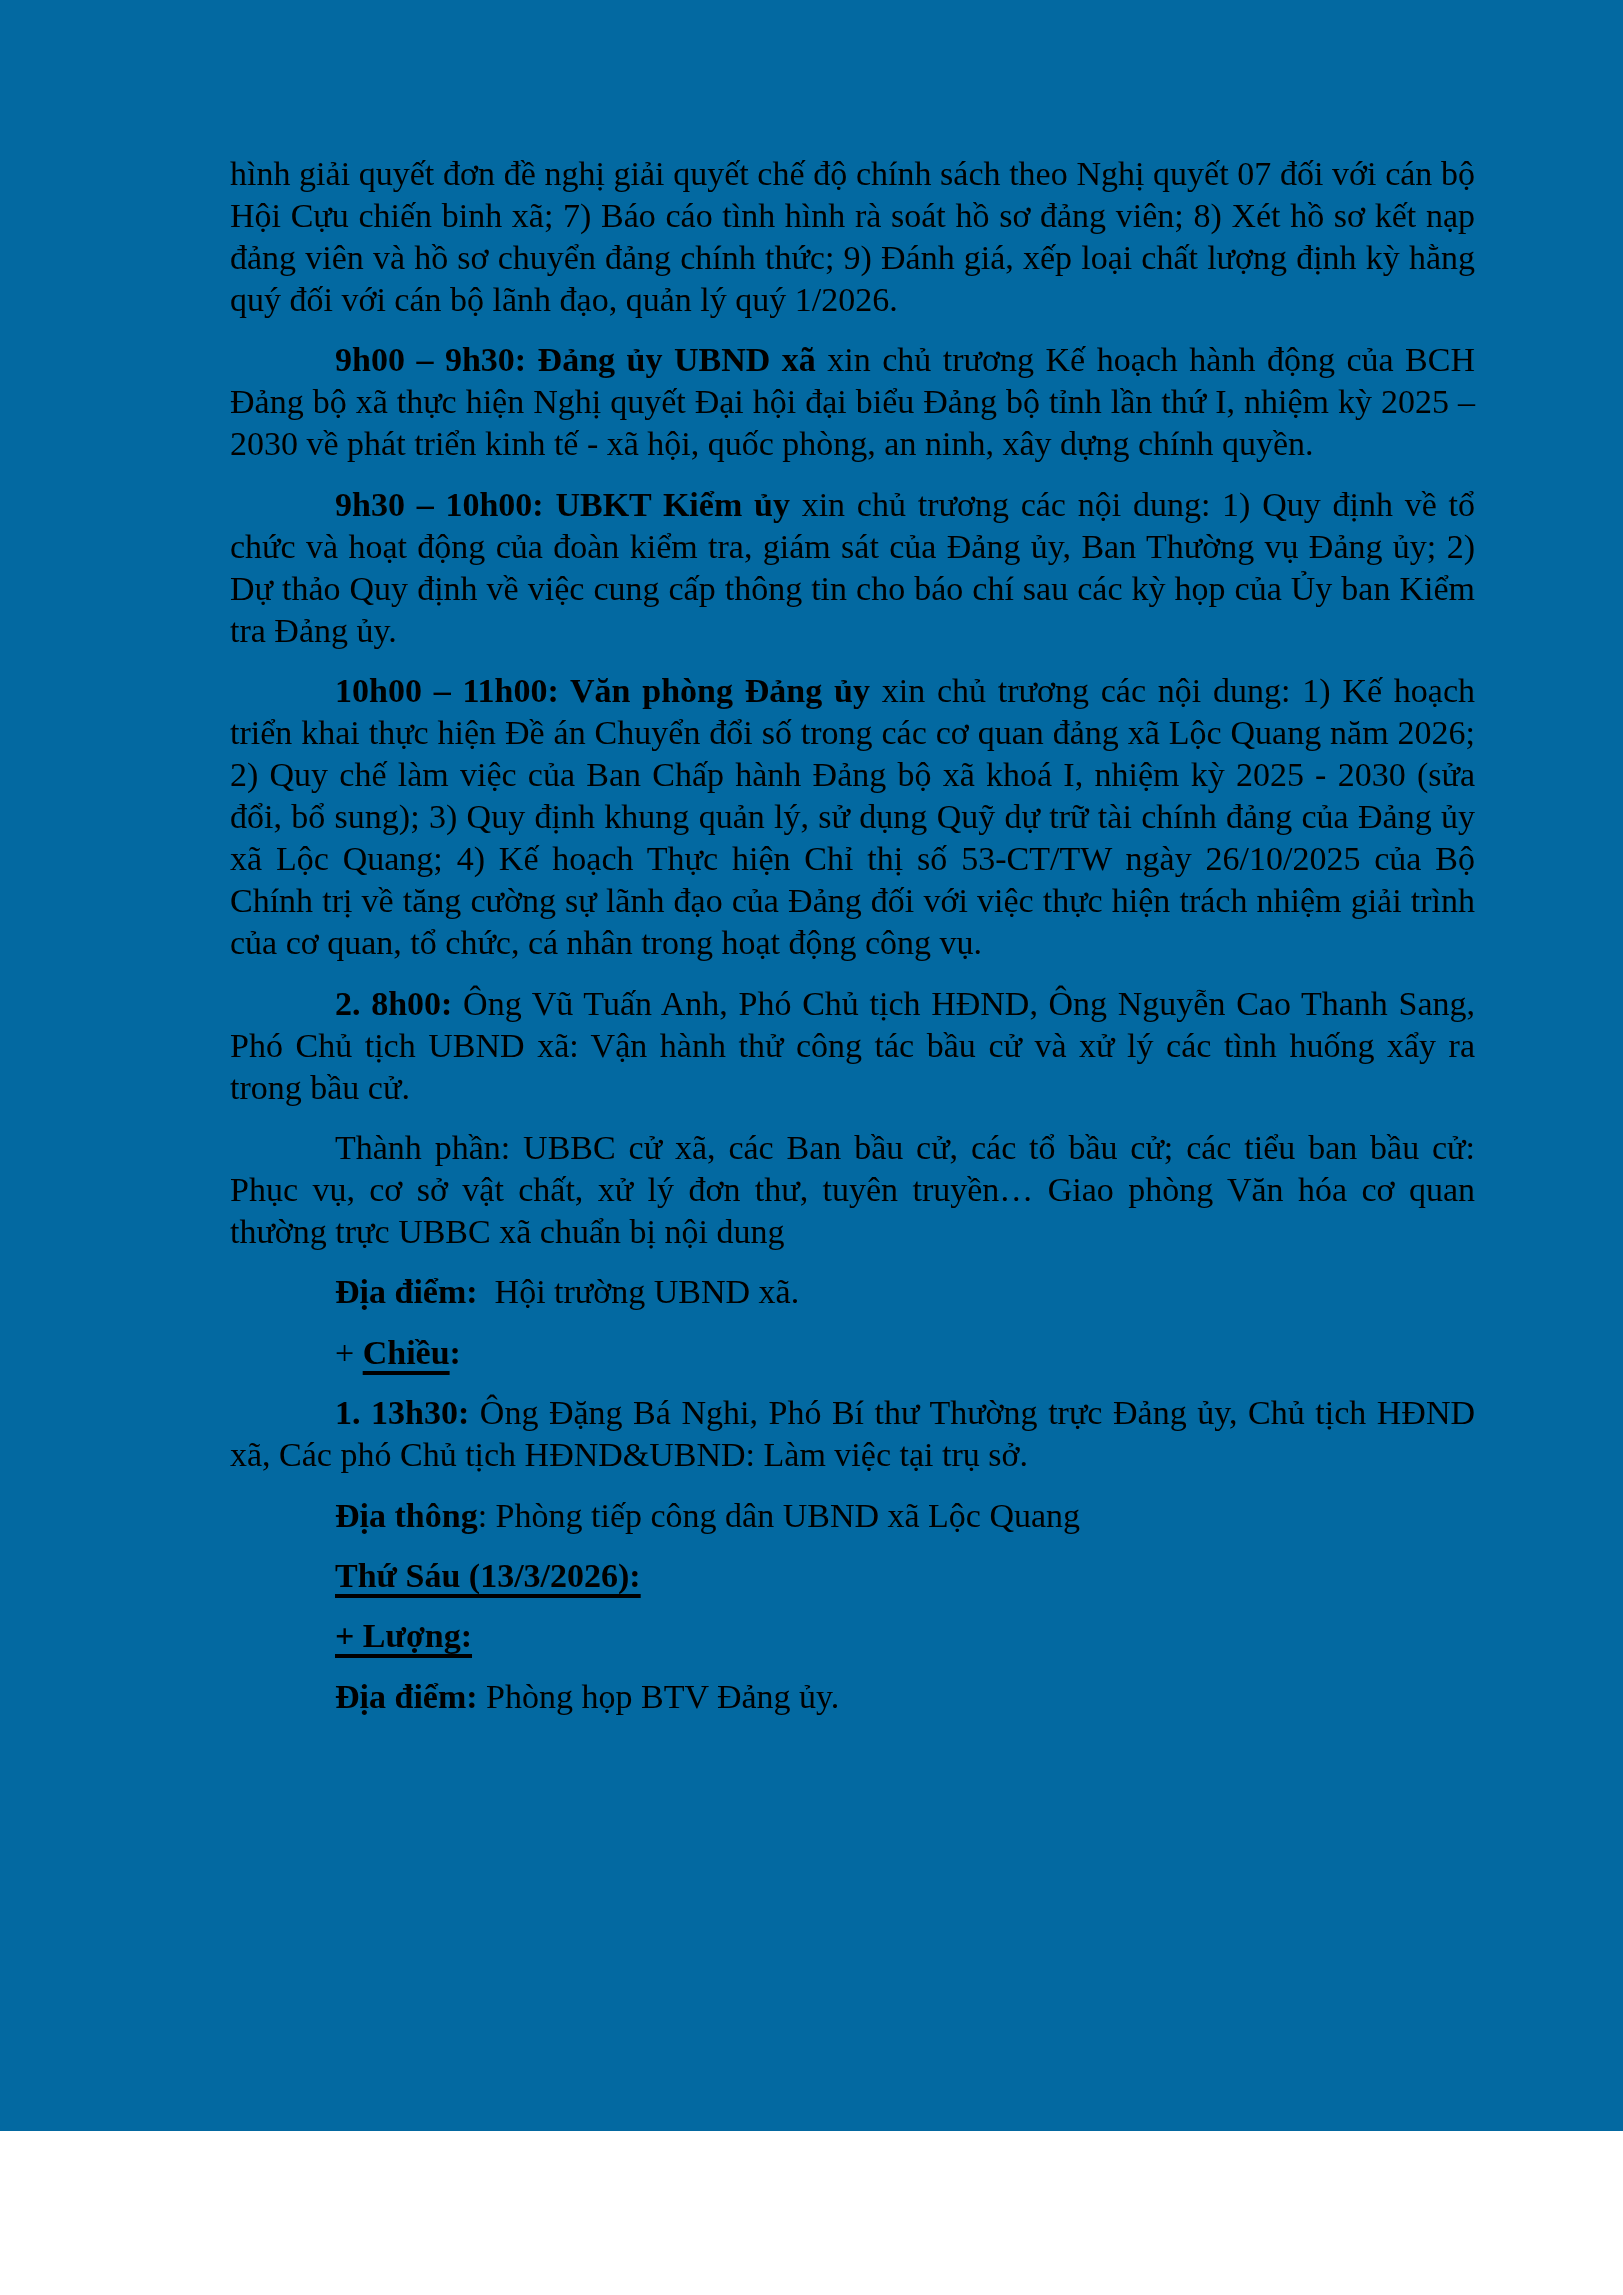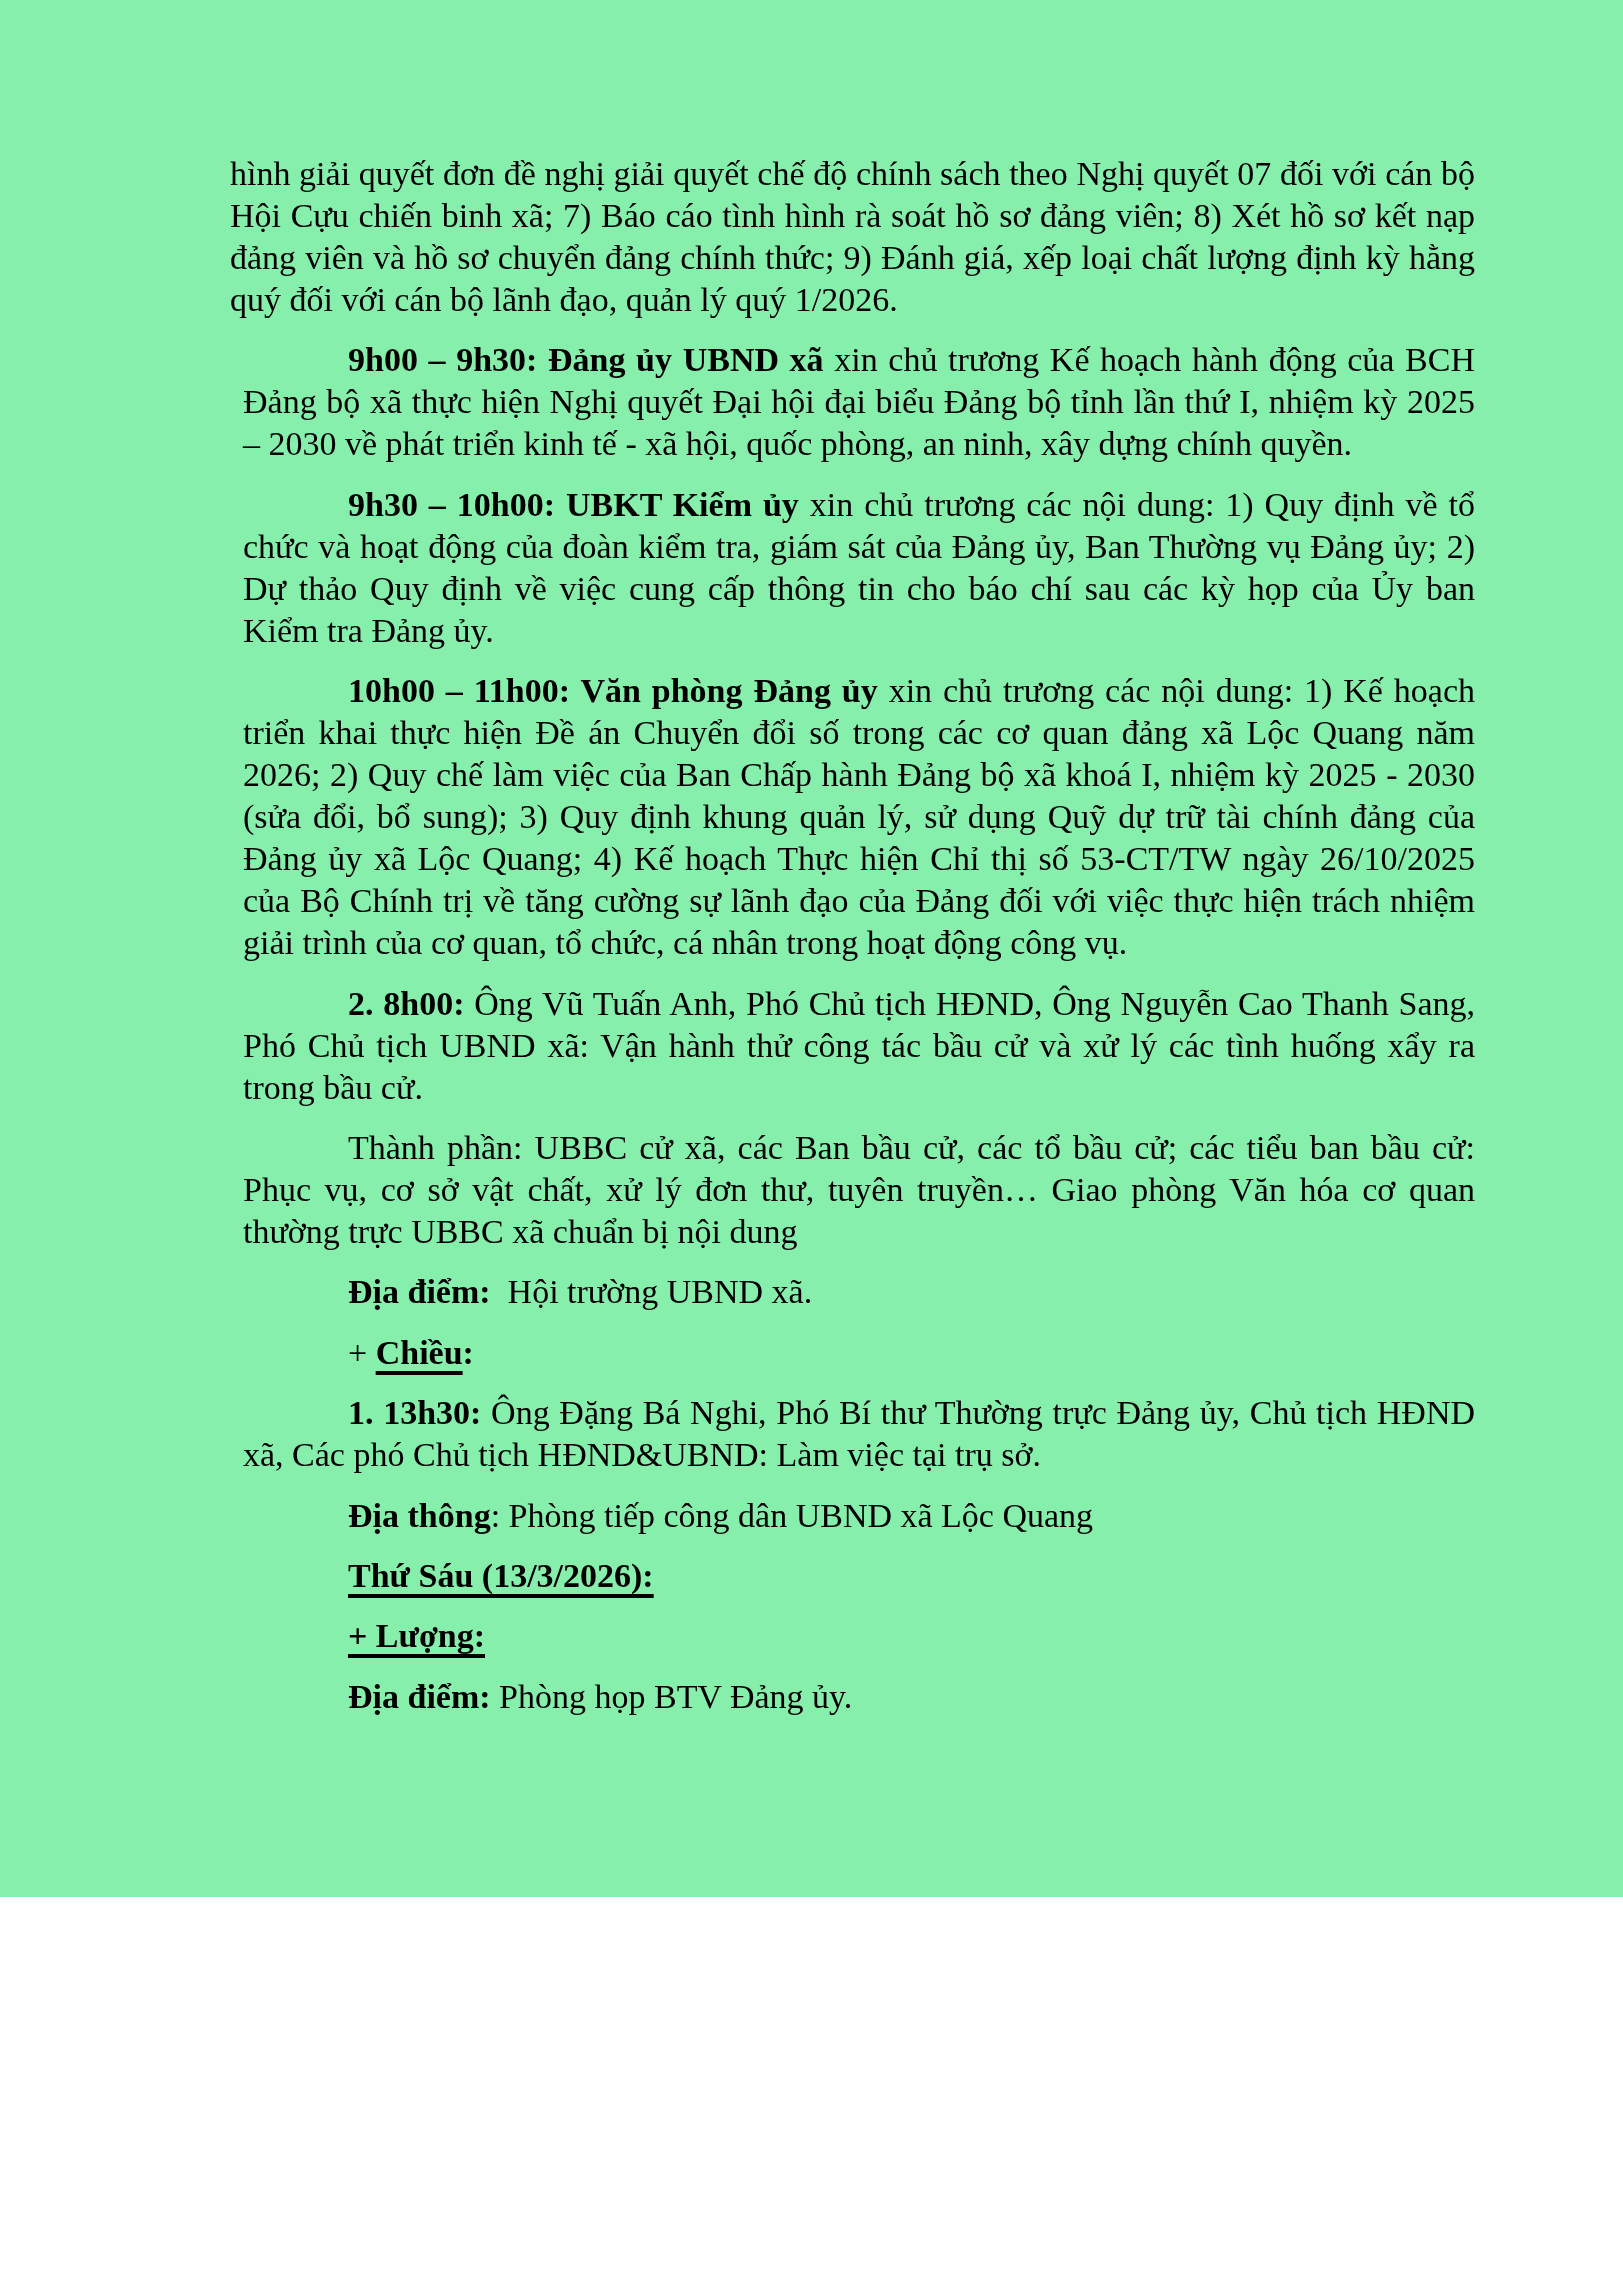--- a/index.html
+++ b/index.html
@@ -3,41 +3,41 @@
 <meta charset="utf-8">
 <style>
   html, body {
     margin: 0;
     padding: 0;
     background: #ffffff;
   }
   .page {
     position: relative;
     width: 1624px;
-    height: 1897px;
-    background: #86efac;
+    height: 2131px;
+    background: #0369a1;
     overflow: hidden;
     font-family: "Liberation Serif", "DejaVu Serif", serif;
     color: #000000;
     text-decoration: underline;
   }
   .content {
     position: absolute;
     left: 230px;
     top: 153px;
     width: 1245px;
   }
   .para {
     margin: 0 0 18.4px 0;
     font-size: 34px;
     line-height: 42px;
     text-align: justify;
     color: #000000;
   }
-  .indent { text-indent: 105px; margin-left: 13px; }
+  .indent { text-indent: 105px; }
   .b  { font-weight: bold; }
   .bu {
     font-weight: bold;
     text-decoration: underline;
     text-decoration-thickness: 3.8px;
     text-underline-offset: 6.9px;
   }
 </style>
 </head>
 <body>

